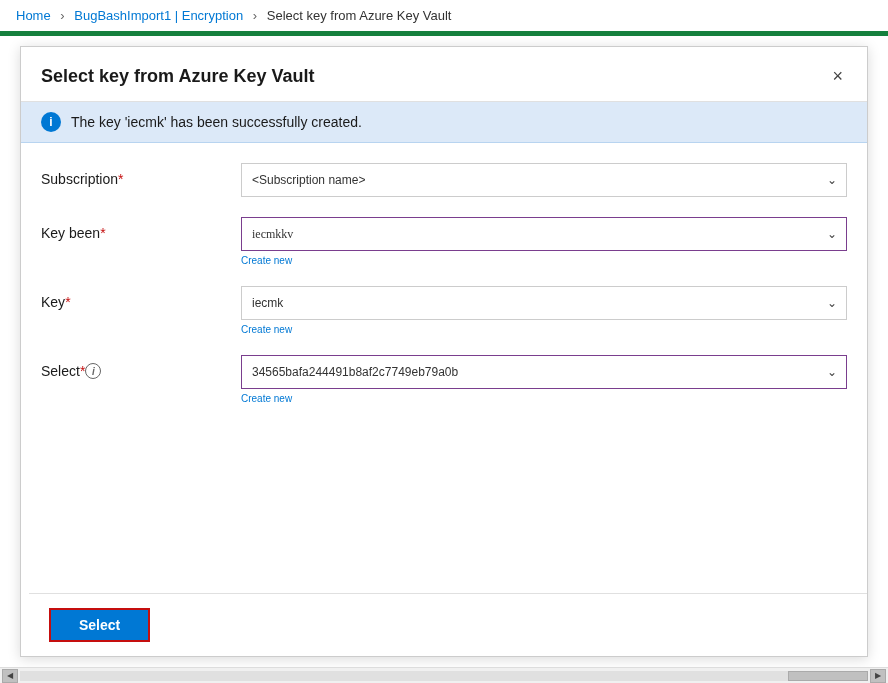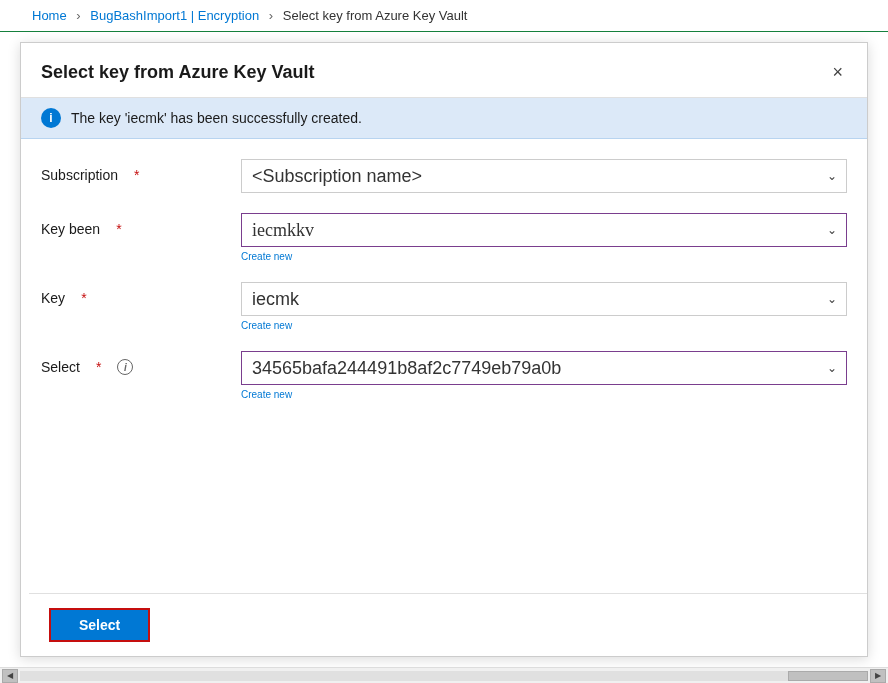--- a/index.html
+++ b/index.html
@@ -18,24 +18,24 @@
     .page-wrapper {
       width: 888px;
       height: 683px;
       background: #fff;
       display: flex;
       flex-direction: column;
     }
 
     .breadcrumb-bar {
       background: #fff;
-      padding: 8px 32px;
+      padding: 8px 16px;
       font-size: 13px;
       color: #333;
-      border-bottom: 1px solid #15803d;
+      border-bottom: 5px solid #15803d;
     }
 
     .breadcrumb-bar a {
       color: #0078d4;
       text-decoration: none;
     }
 
     .breadcrumb-sep {
       margin: 0 6px;
       color: #666;
@@ -115,21 +115,21 @@
     }
 
     .form-label {
       width: 180px;
       padding-top: 8px;
       font-size: 14px;
       color: #1a1a1a;
       flex-shrink: 0;
       display: flex;
       align-items: center;
-      gap: 16px;
+      gap: 0;
     }
 
     .required-star {
       color: #c50e0e;
     }
 
     .info-circle {
       width: 16px;
       height: 16px;
       border: 1.5px solid #666;
@@ -154,21 +154,21 @@
     .select-wrapper {
       position: relative;
       width: 100%;
     }
 
     .select-field {
       width: 100%;
       padding: 6px 36px 6px 10px;
       border: 1px solid #ccc;
       background: #fff;
-      font-size: 18px;
+      font-size: 12px;
       color: #333;
       appearance: none;
       cursor: pointer;
       height: 34px;
     }
 
     .select-field.active-border {
       border-color: #7a3e8e;
       border-width: 1.5px;
       font-family: Liberation Serif, serif;

